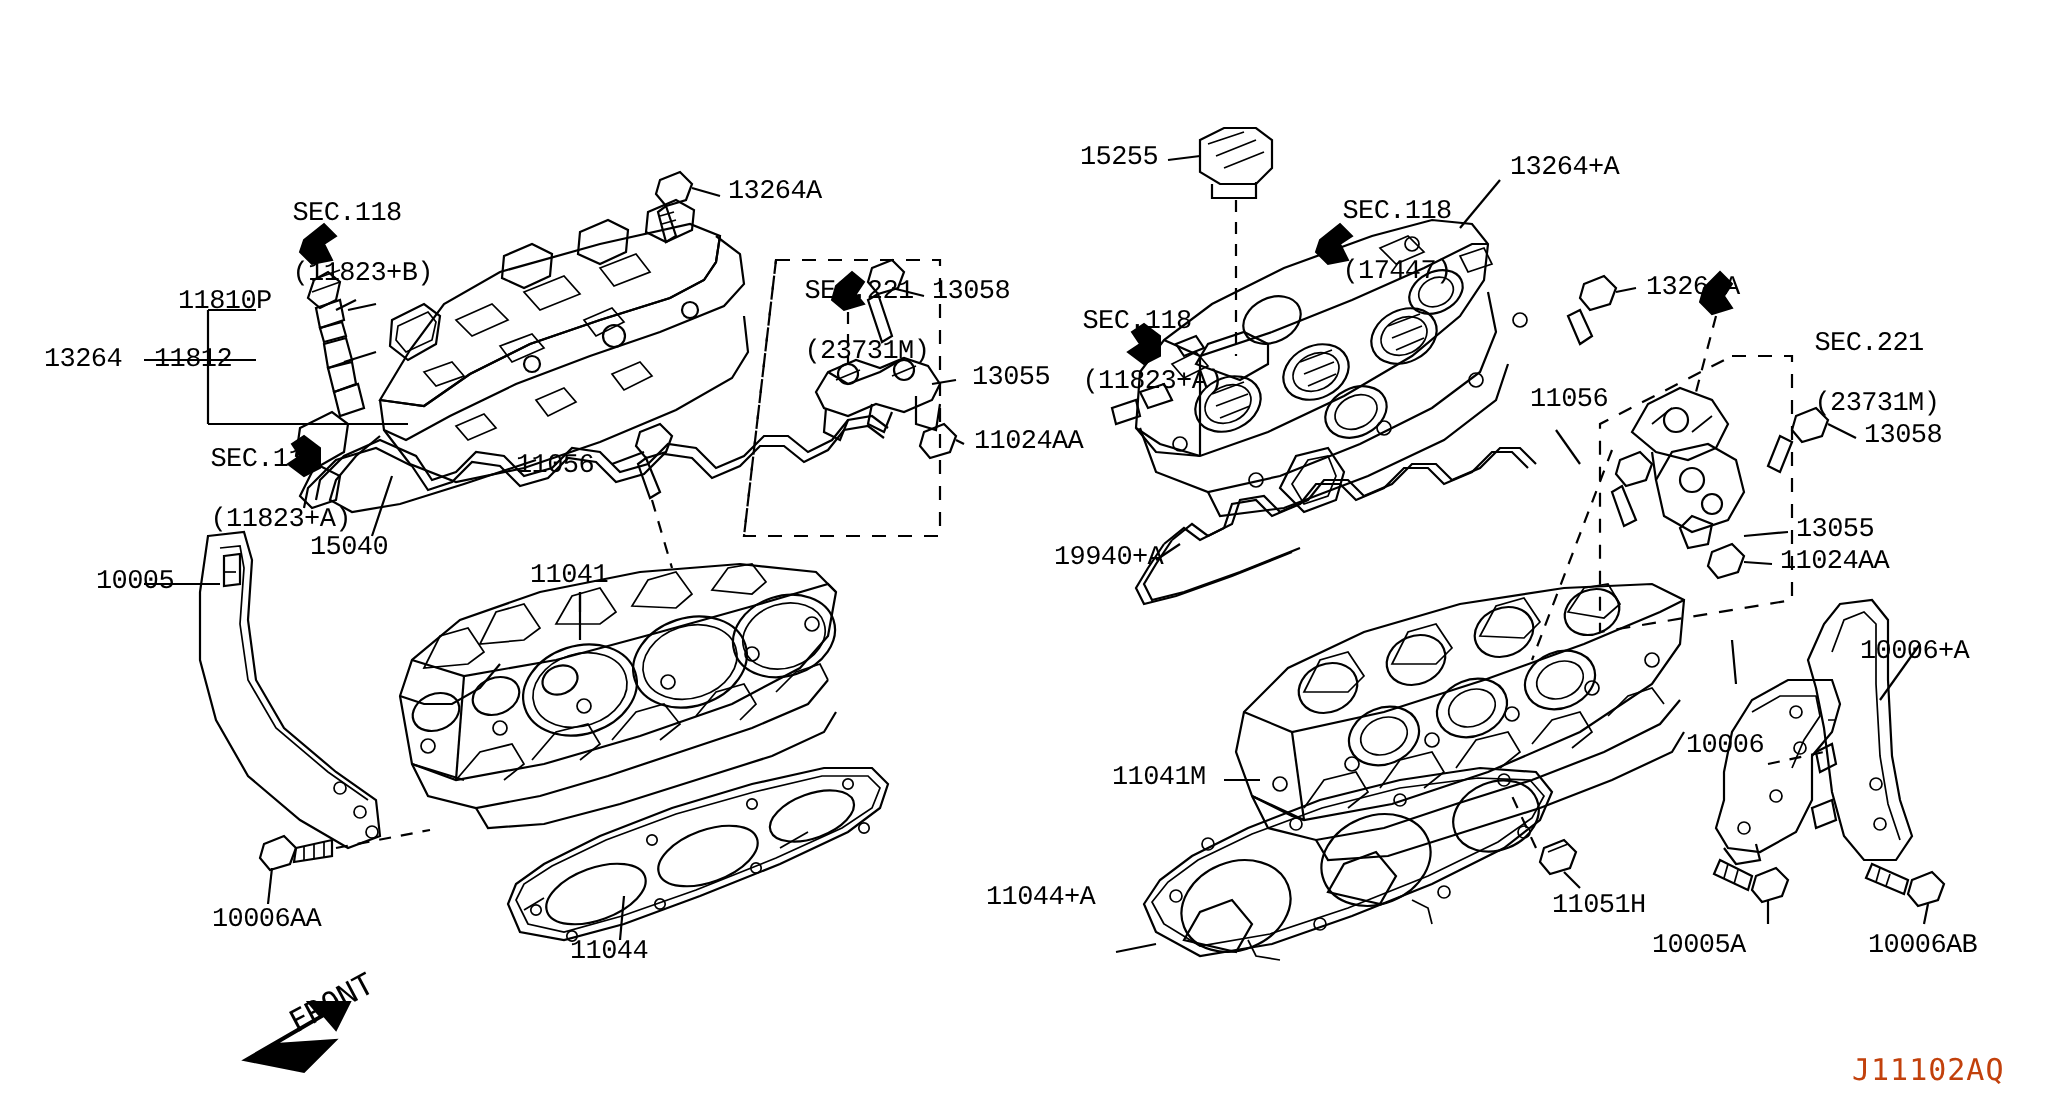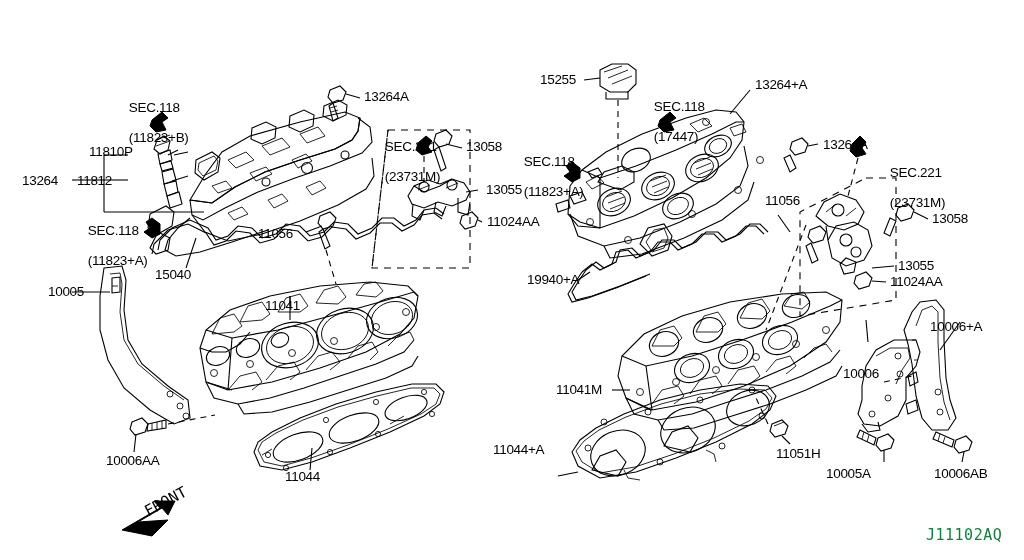--- a/index.html
+++ b/index.html
@@ -16,36 +16,36 @@
     overflow: hidden;
     font-family: "DejaVu Sans Mono", "Liberation Mono", monospace;
   }
   .frame {
     position: absolute;
     left: 0; top: 0;
     width: 1024px; height: 560px;
   }
   .lbl {
     position: absolute;
-    font-family: Liberation Sans, sans-serif;
+    font-family: Liberation Mono, monospace;
     font-size: 13.5px;
     letter-spacing: -0.3px;
     color: #000;
     white-space: pre;
     line-height: 15px;
   }
   .lbl.two {
     line-height: 15px;
   }
   .code {
     position: absolute;
     font-family: "DejaVu Sans Mono", "Liberation Mono", monospace;
     font-size: 15px;
     letter-spacing: 0.5px;
-    color: #15803d;
+    color: #c2410c;
     white-space: pre;
   }
   .front-word {
     position: absolute;
     font-family: "DejaVu Sans Mono", "Liberation Mono", monospace;
     font-size: 15px;
     letter-spacing: 0px;
     color: #000;
     transform: rotate(-28deg);
     transform-origin: left bottom;
@@ -582,21 +582,21 @@
   <div class="lbl" style="left:486px; top:182px;">13055</div>
 
   <div class="lbl" style="left:487px; top:214px;">11024AA</div>
 
   <div class="lbl" style="left:258px; top:226px;">11056</div>
 
   <div class="lbl" style="left:155px; top:267px;">15040</div>
 
   <div class="lbl" style="left:48px; top:284px;">10005</div>
 
-  <div class="lbl" style="left:265px; top:298px;">11041</div>
+  <div class="lbl" style="left:265px; top:281px;">11041</div>
 
   <div class="lbl" style="left:106px; top:453px;">10006AA</div>
 
   <div class="lbl" style="left:285px; top:469px;">11044</div>
 
   <div class="lbl" style="left:540px; top:72px;">15255</div>
 
   <div class="lbl two" style="left:640px; top:84px;">
     <span>SEC.118</span><br>
     <span>(17447)</span>

